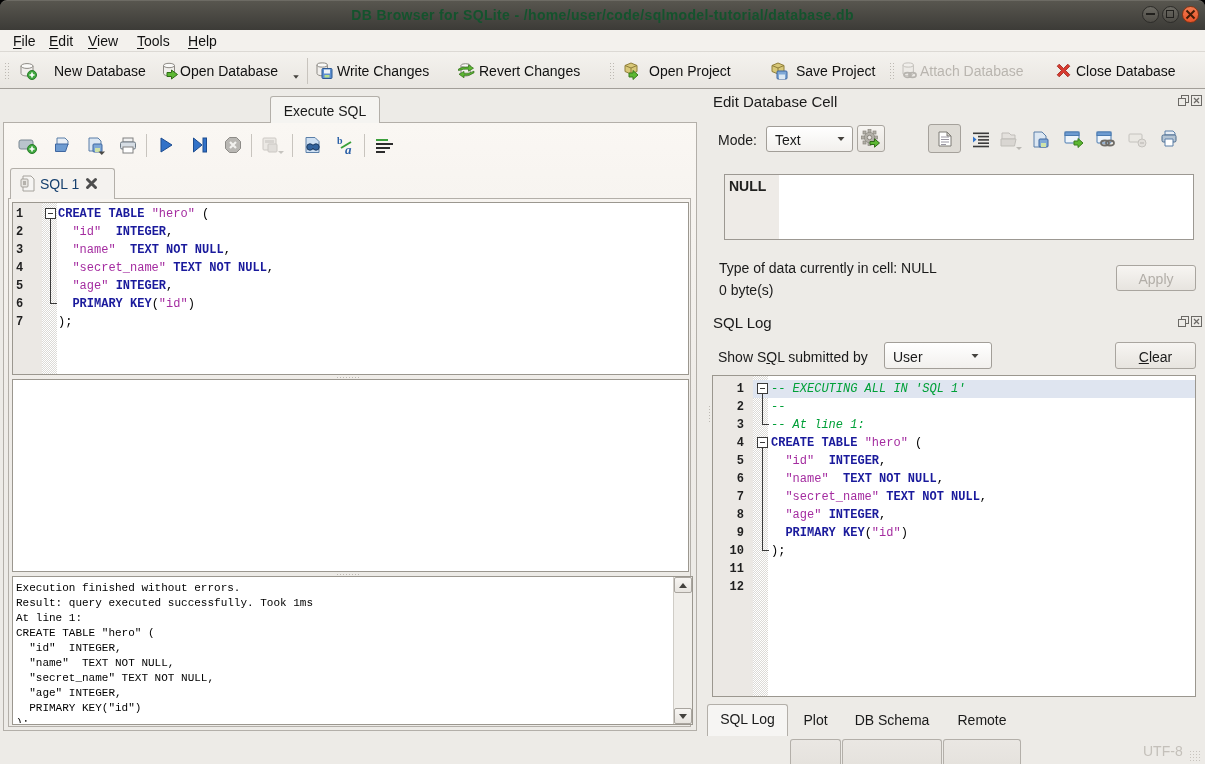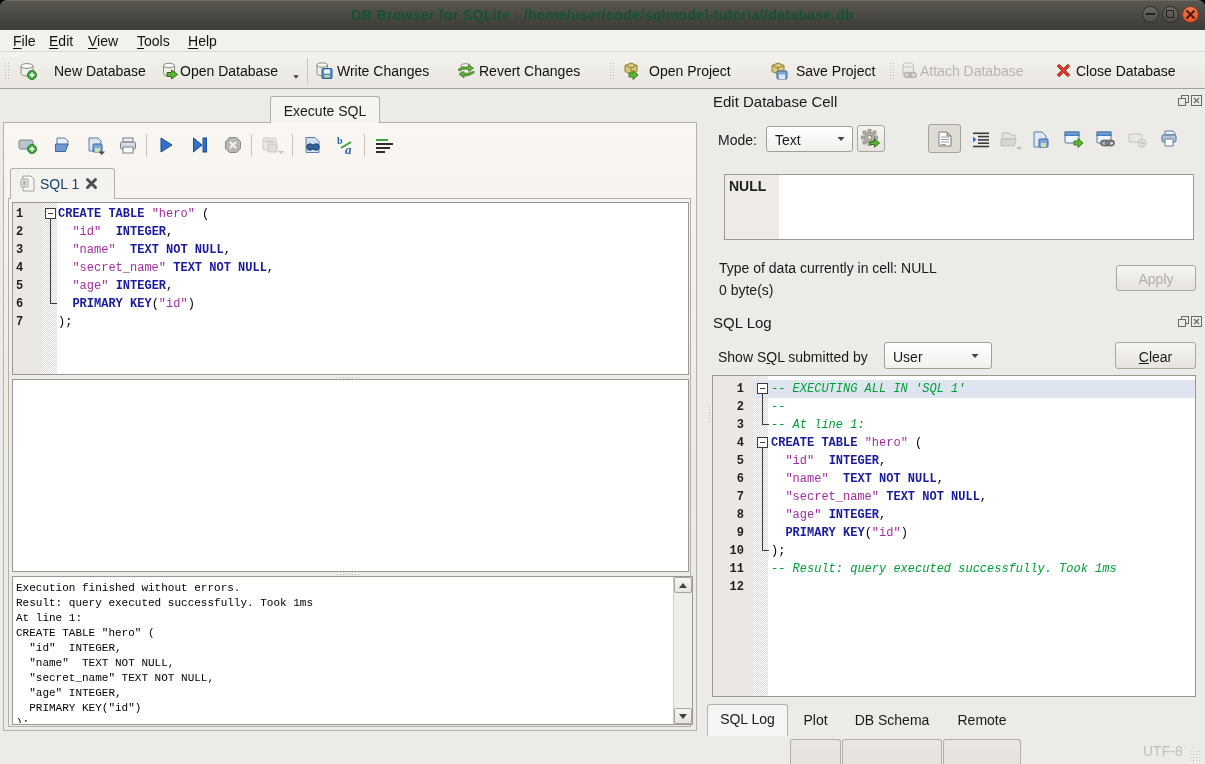--- a/index.html
+++ b/index.html
@@ -385,21 +385,20 @@
 <div class="abs mono" style="left:771px; top:379.5px; line-height:18px; color:#000; font-size:12px;"><span class="cm">-- EXECUTING ALL IN 'SQL 1'</span>
 <span class="cm">--</span>
 <span class="cm">-- At line 1:</span>
 <span class="k">CREATE TABLE</span> <span class="s">"hero"</span> (
   <span class="s">"id"</span>  <span class="k">INTEGER</span>,
   <span class="s">"name"</span>  <span class="k">TEXT NOT NULL</span>,
   <span class="s">"secret_name"</span> <span class="k">TEXT NOT NULL</span>,
   <span class="s">"age"</span> <span class="k">INTEGER</span>,
   <span class="k">PRIMARY KEY</span>(<span class="s">"id"</span>)
 );
-<span class="cm">-- Result: query executed successfully. Took 1ms</span>
 </div>
 <div class="abs foldbox" style="left:757px; top:383px;"></div>
 <div class="abs foldline" style="left:762px; top:394px; height:30px;"></div>
 <div class="abs" style="left:762px; top:424px; width:7px; height:1px; background:#3a3a3a;"></div>
 <div class="abs foldbox" style="left:757px; top:437px;"></div>
 <div class="abs foldline" style="left:762px; top:448px; height:102px;"></div>
 <div class="abs" style="left:762px; top:550px; width:7px; height:1px; background:#3a3a3a;"></div>
 
 <div class="abs tab" style="left:707px; top:704px; width:81px; height:32px; background:#f6f5f3;"></div>
 <div class="abs" style="left:707px; top:711px; width:81px; text-align:center;">SQL Log</div>

